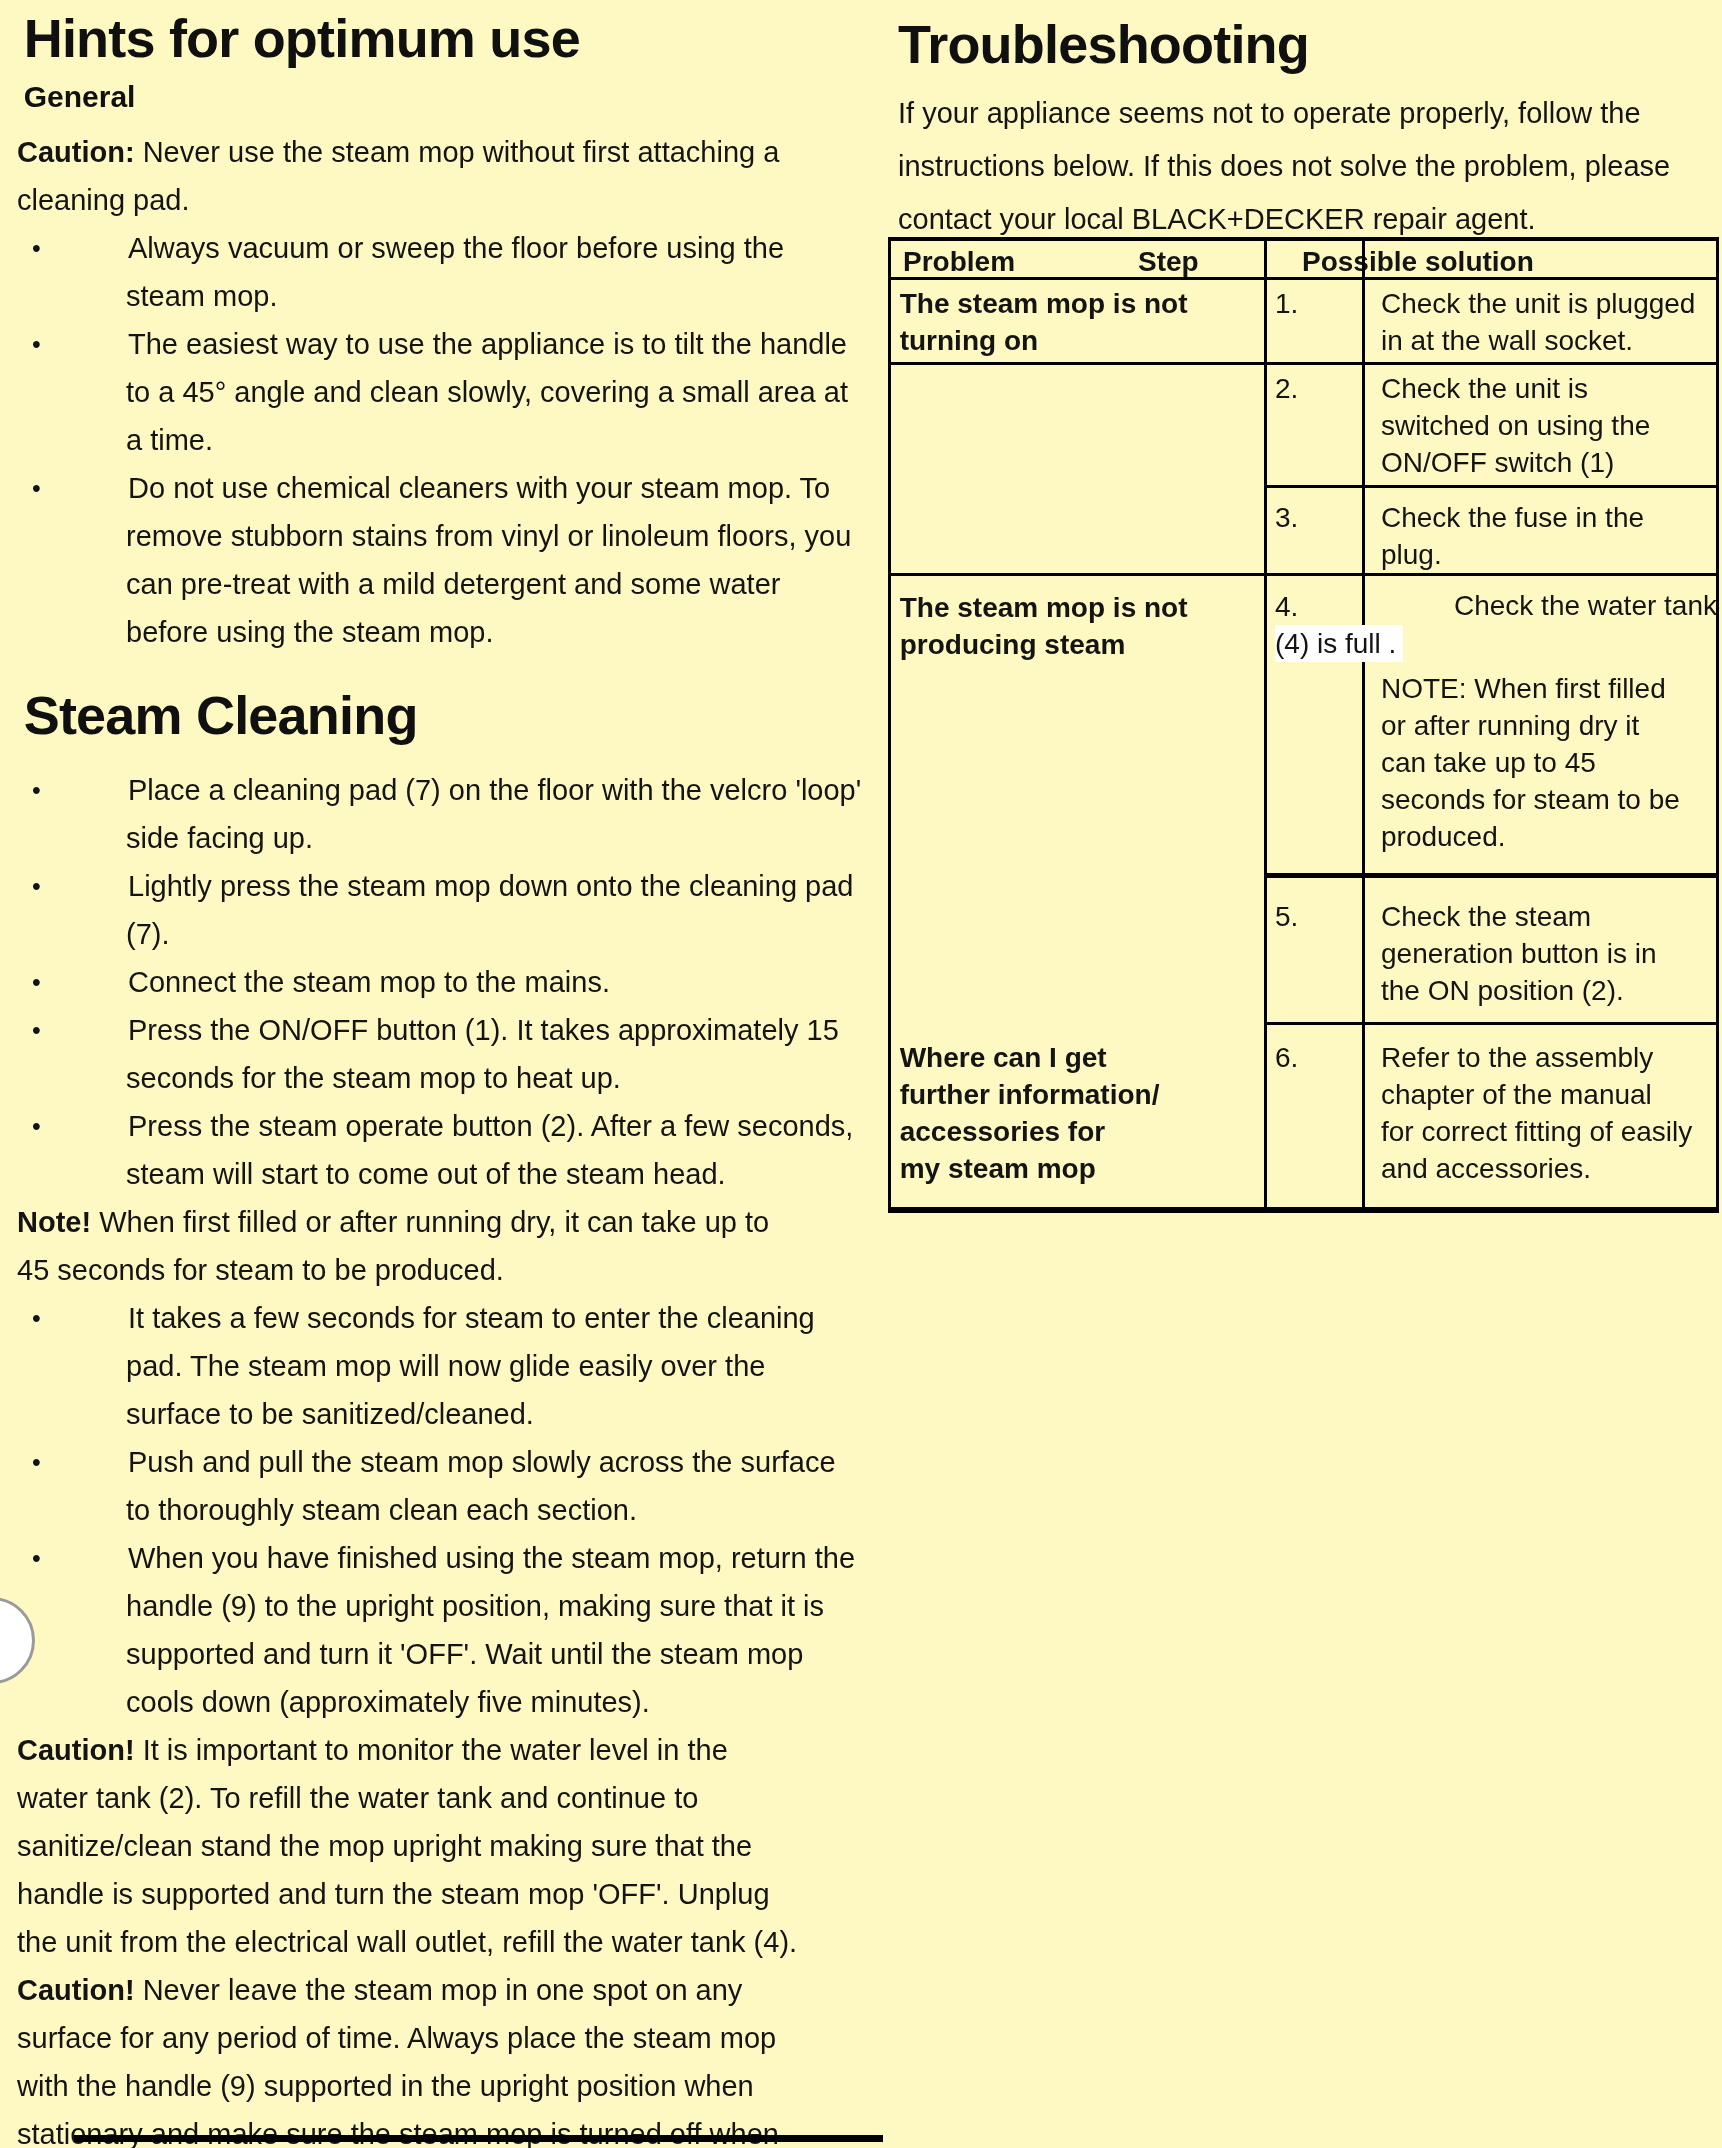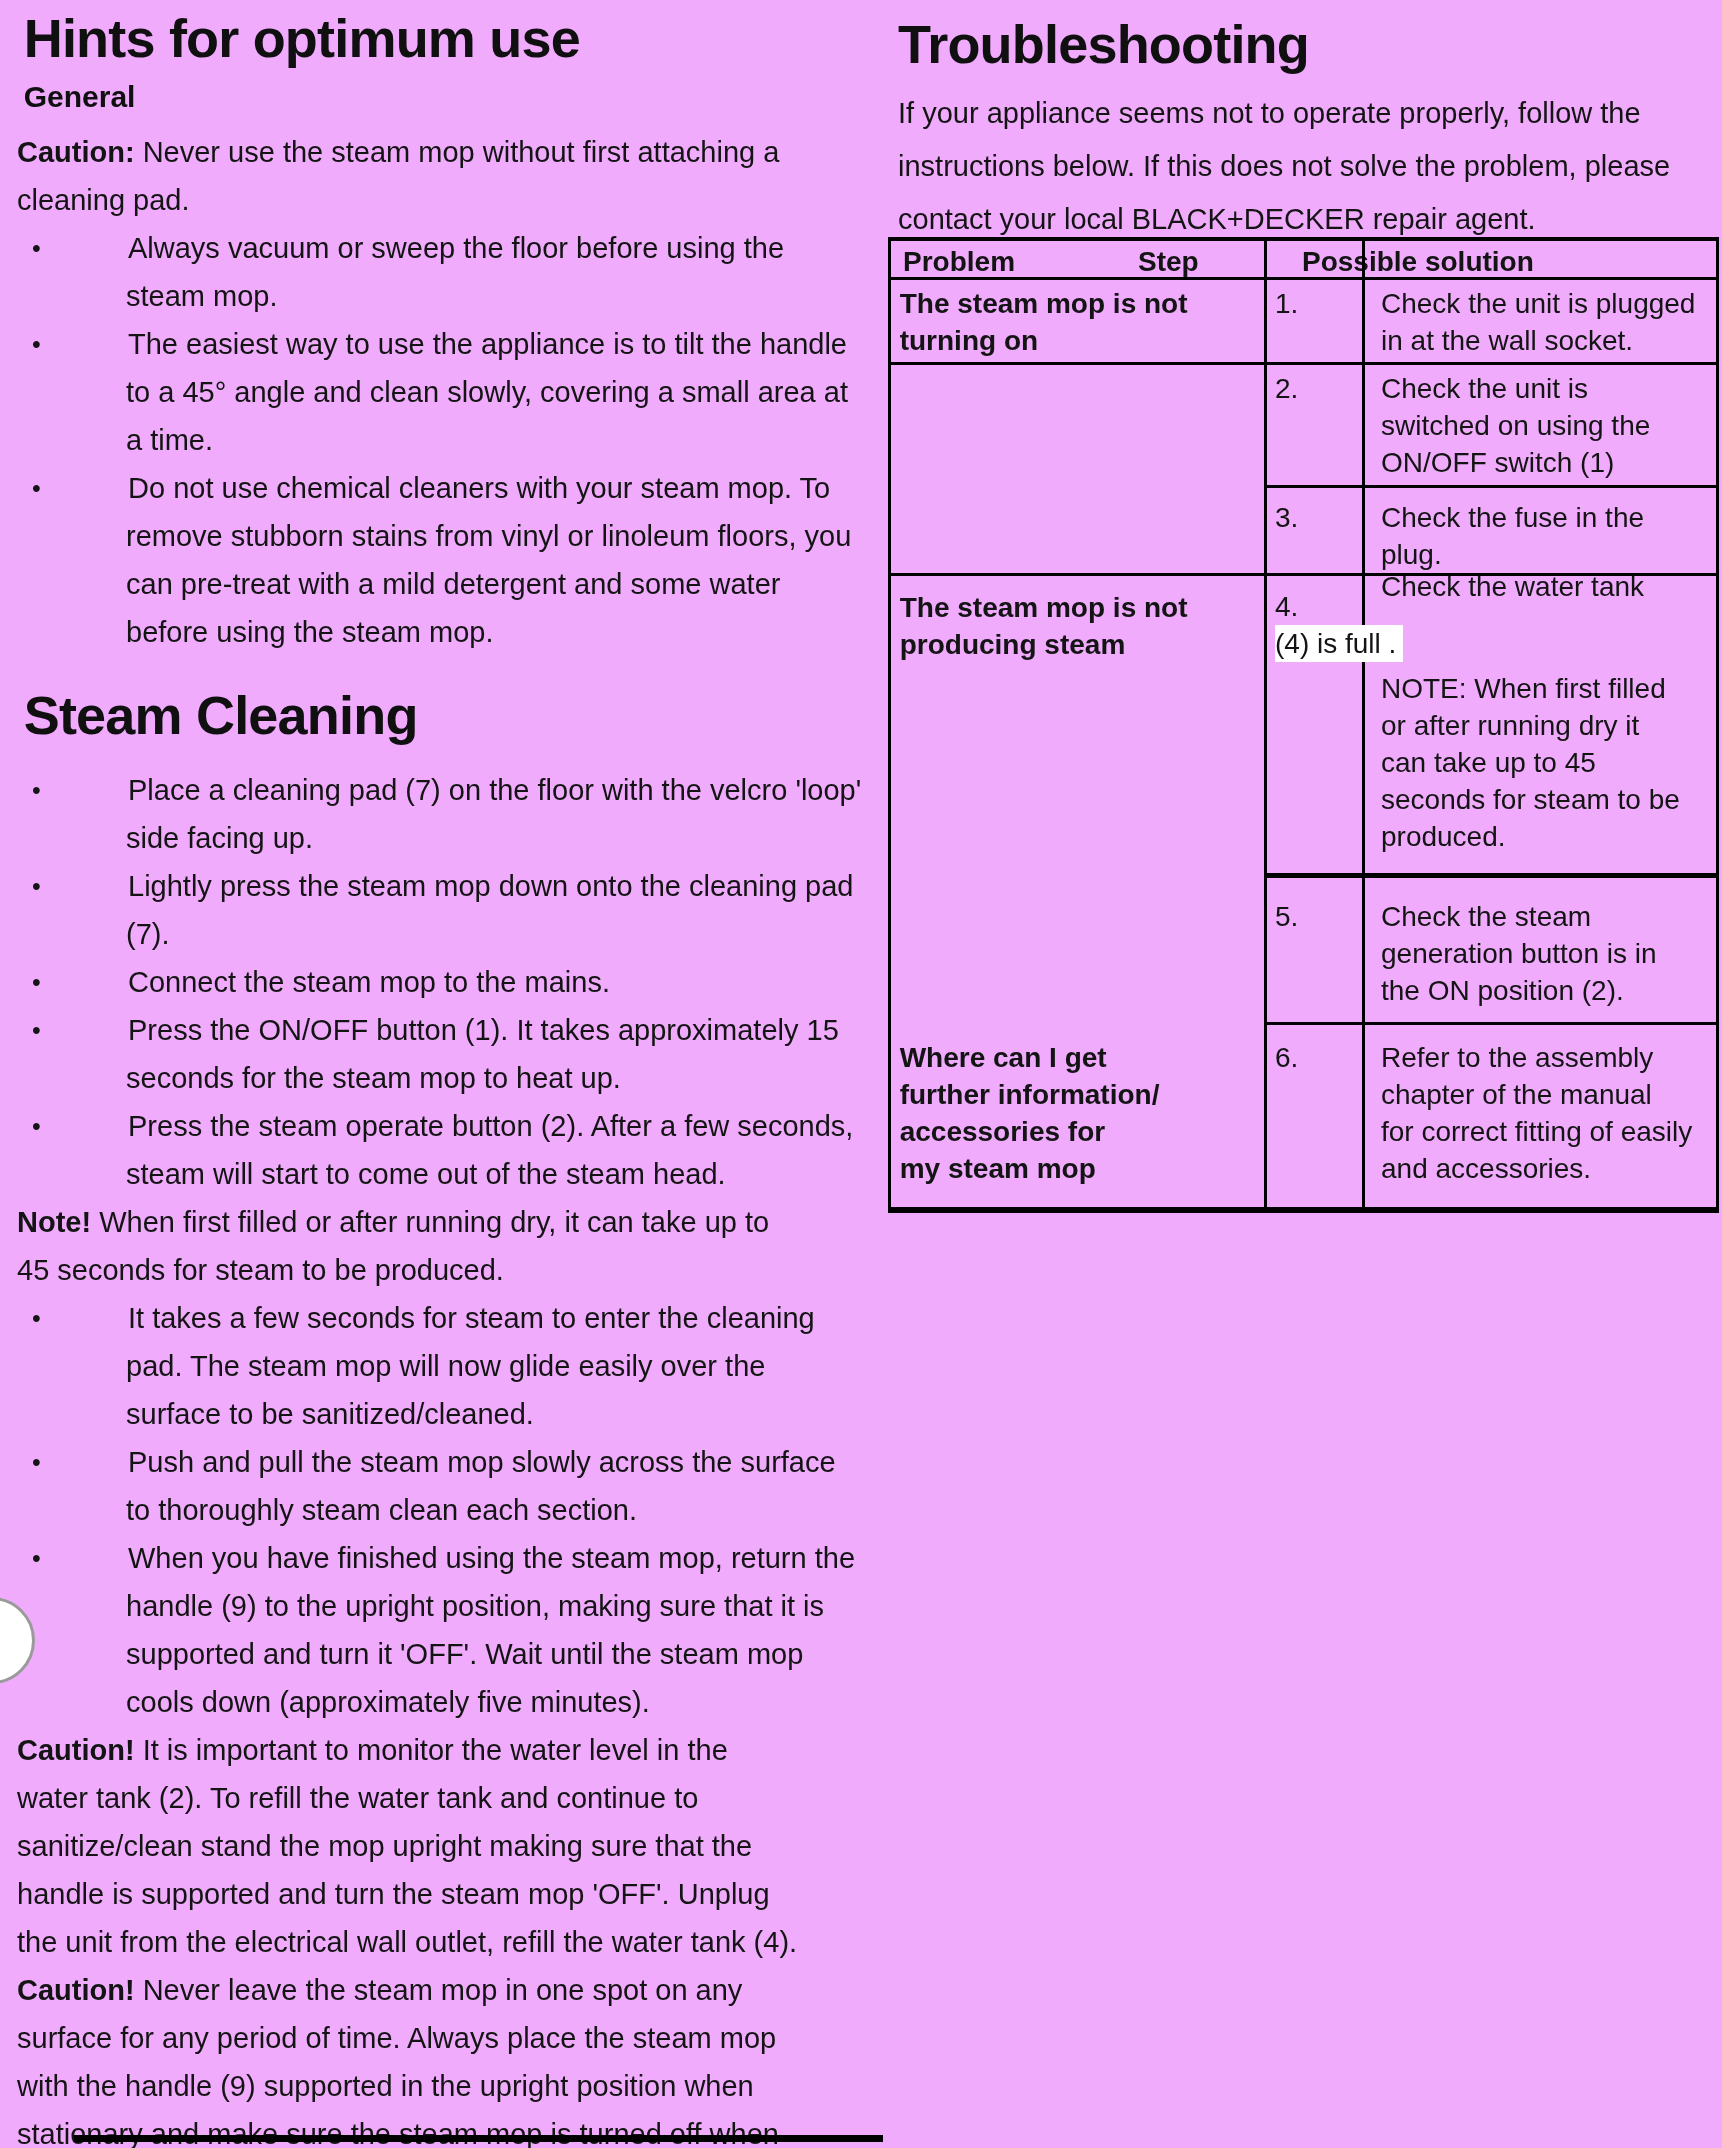--- a/index.html
+++ b/index.html
@@ -1,18 +1,18 @@
 <!DOCTYPE html>
 <html style="font-size:13.4px"><head>
 <meta charset="utf-8">
 <style>
   html,body { margin:0; padding:0; background:#ffffff; }
   .page {
     position:relative; width:1723px; height:2148px;
-    background:#f0abfc; overflow:hidden;
+    background:#fef9c3; overflow:hidden;
     font-family:"Liberation Sans", sans-serif; color:#141414;
   }
   
   .col-left { position:absolute; left:17px; top:0; width:864px; }
   .h-big { font-size:54px; font-weight:bold; letter-spacing:-0.8px; margin:0; color:#101010; }
   .h1-left { margin:6.7px 0 11.7px 6.7px; }
   .h-sub { font-size:30px; font-weight:bold; margin:11.7px 0 13.4px 6.7px; color:#101010; }
   .h2-steam { margin:28.5px 0 20px 6.7px; }
   .para { font-size:29px; line-height:48px; margin:0; }
   .lead { font-weight:bold; }
@@ -147,21 +147,21 @@
 switched on using the
 ON/OFF switch (1)</div>
 
     <div class="cell" style="left:387px;top:262px;">3.</div>
     <div class="cell" style="left:493px;top:262px;width:336px;">Check the fuse in the
 plug.</div>
 
     <div class="cell bold" style="left:11.7px;top:352px;width:361px;">The steam mop is not
 producing steam</div>
     <div class="cell" style="left:387px;top:351px;">4.</div>
-    <div class="cell" style="left:493px;top:331px;width:336px;">Check the water tank</div>
+    <div class="cell" style="left:493px;top:350px;width:336px;text-align:right;">Check the water tank</div>
     <div class="ov" style="left:387px;top:388px;">(4) is full .</div>
     <div class="cell" style="left:493px;top:433px;width:336px;">NOTE: When first filled
 or after running dry it
 can take up to 45
 seconds for steam to be
 produced.</div>
 
     <div class="cell" style="left:387px;top:661px;">5.</div>
     <div class="cell" style="left:493px;top:661px;width:336px;">Check the steam
 generation button is in

